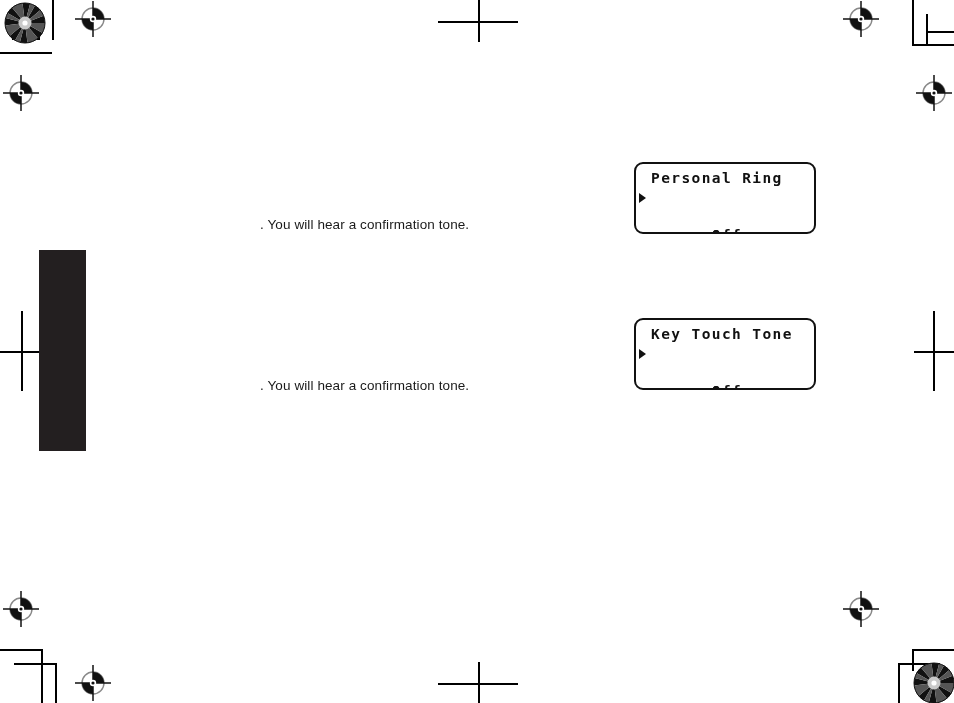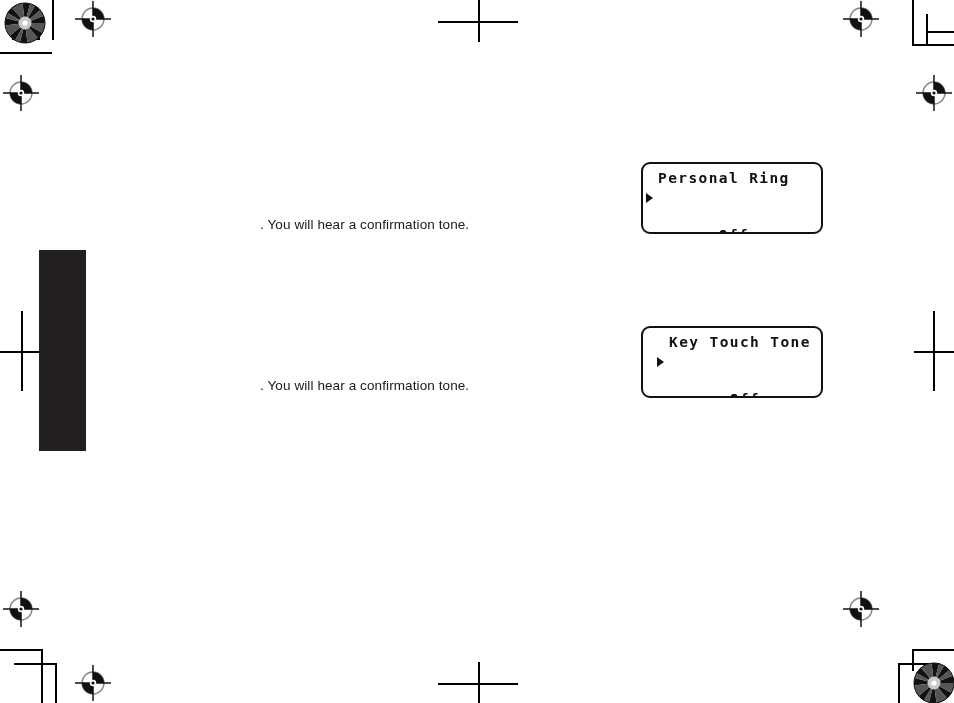--- a/index.html
+++ b/index.html
@@ -35,21 +35,20 @@
   .lcd {
     position: absolute;
     box-sizing: border-box;
     width: 182px;
     height: 72px;
     border: 2px solid #111111;
     border-radius: 9px;
     background: #ffffff;
     padding: 5px 0 0 0;
     overflow: hidden;
-    margin-left: 7px;
   }
   .lcd-line {
     position: relative;
     font-family: "DejaVu Sans Mono", monospace;
     font-size: 14.5px;
     line-height: 19px;
     height: 19px;
     color: #111111;
     white-space: pre;
     letter-spacing: 1.4px;
@@ -303,21 +302,21 @@
     <div class="lcd-line title">Personal Ring</div>
     <div class="lcd-line option">
       <span class="lcd-cursor"></span>
       <span>On</span>
     </div>
     <div class="lcd-line option">
       <span>Off</span>
     </div>
   </div>
 
-  <div class="lcd" id="lcd-key-touch-tone" style="left: 634px; top: 326px; border-color: rgb(17, 17, 17); color: rgb(17, 17, 17); padding-left: 11px;">
+  <div class="lcd" id="lcd-key-touch-tone" style="left: 634px; top: 318px; border-color: rgb(17, 17, 17); color: rgb(17, 17, 17);">
     <div class="lcd-line title">Key Touch Tone</div>
     <div class="lcd-line option">
       <span class="lcd-cursor"></span>
       <span>On</span>
     </div>
     <div class="lcd-line option">
       <span>Off</span>
     </div>
   </div>
 

